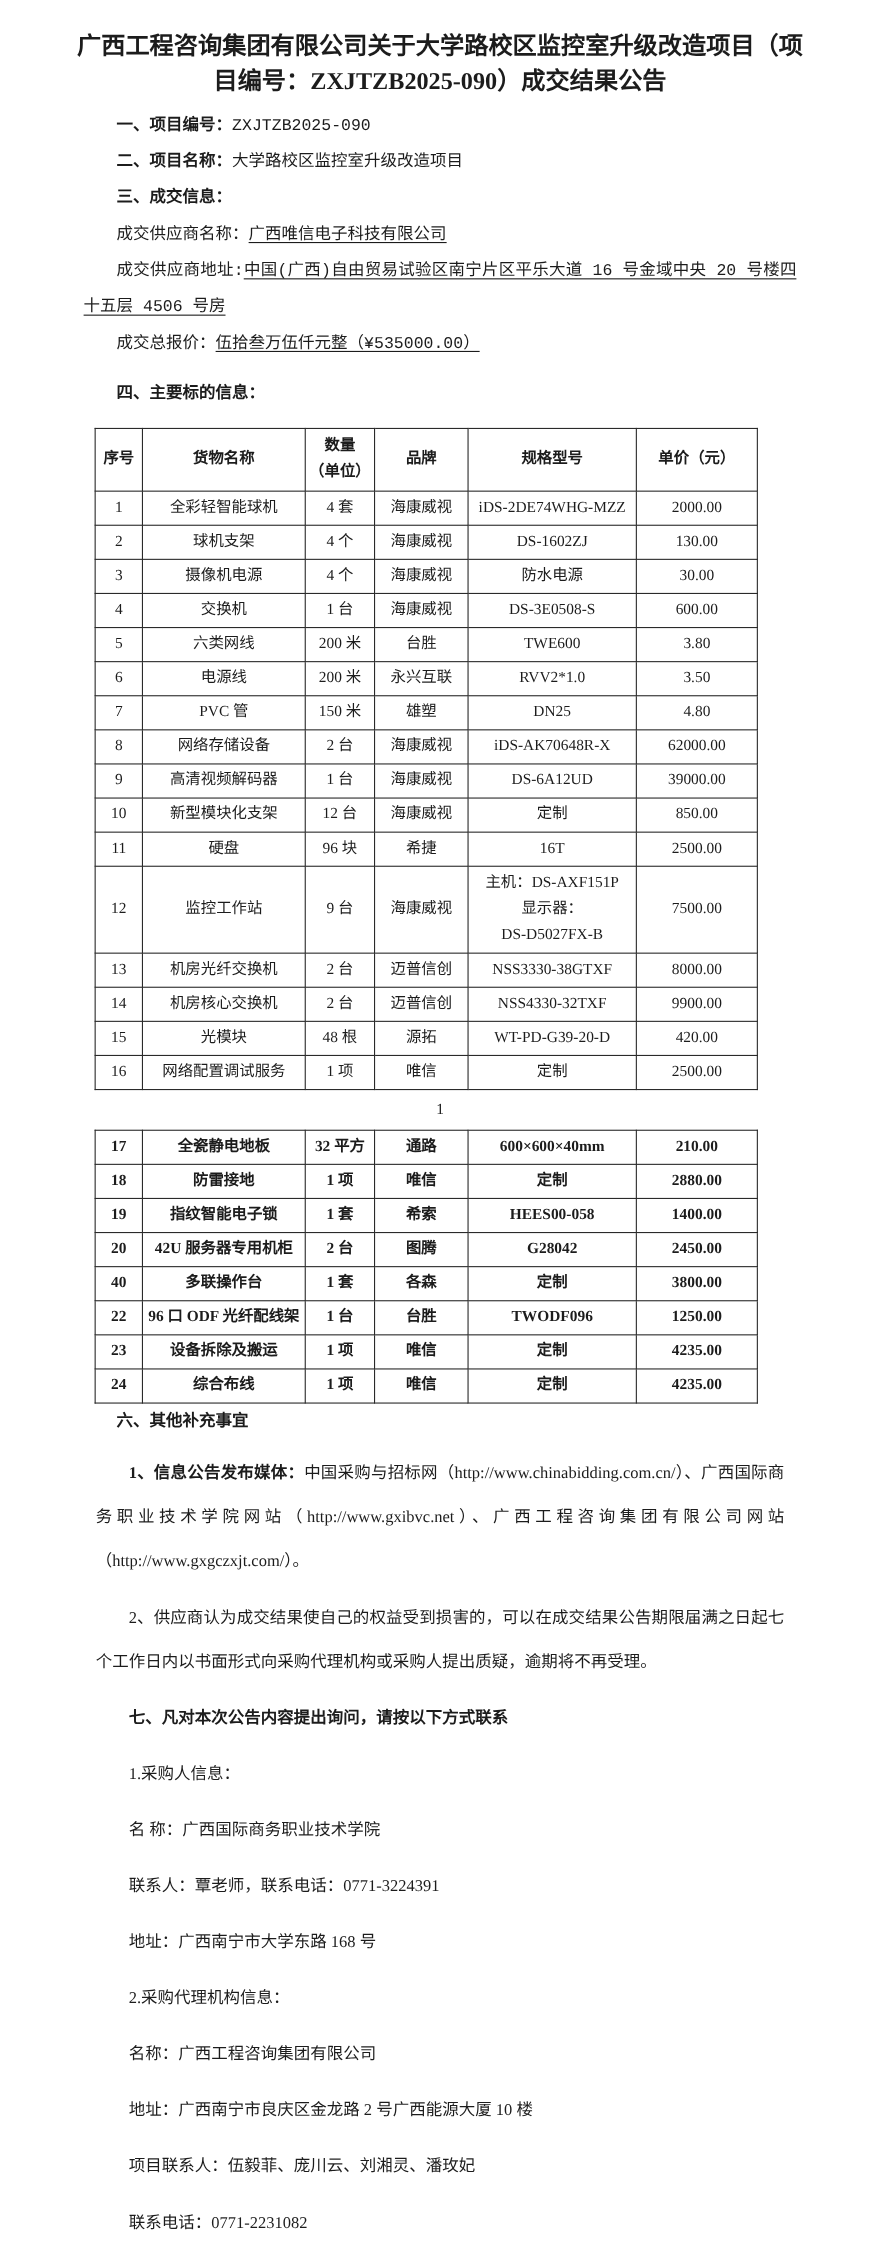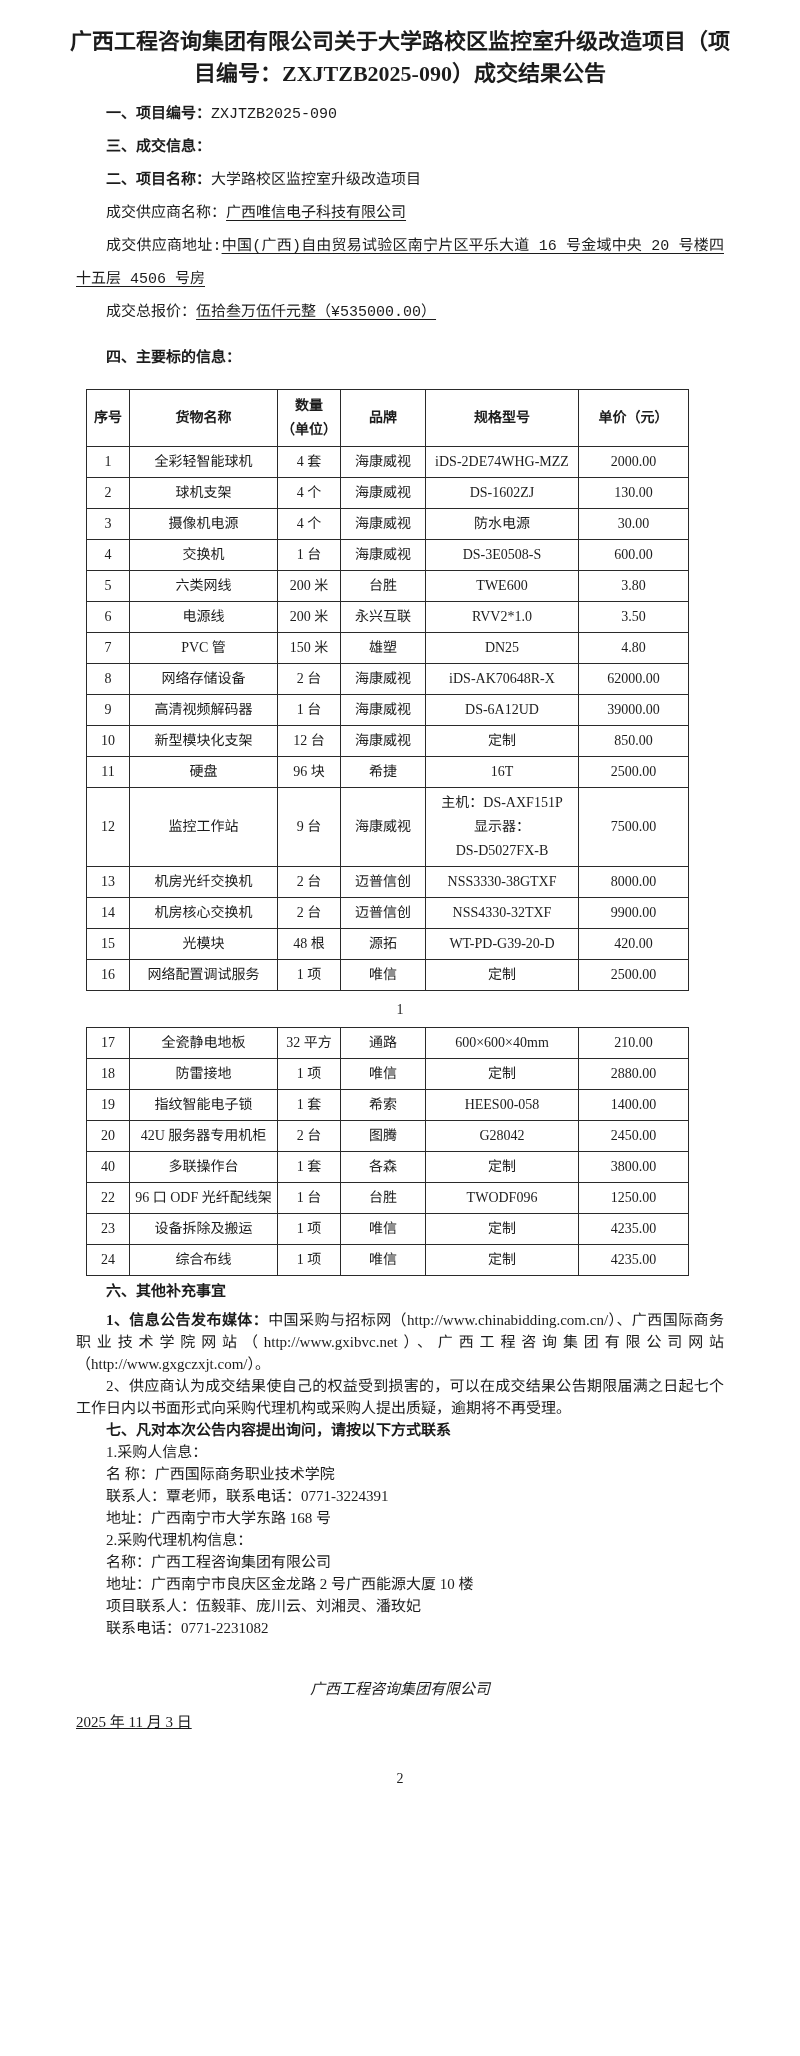--- a/index.html
+++ b/index.html
@@ -1,51 +1,51 @@
 <!DOCTYPE html>
 <html lang="zh-CN"><head>
 <meta charset="utf-8">
 <style>
   html,body{margin:0;padding:0;background:#ffffff;}
   body{width:800px;font-family:"Liberation Serif","DejaVu Serif",serif;color:#1c1c1c;}
   .page{width:800px;height:2056px;box-sizing:border-box;padding-top:26px;overflow:hidden;background:#fff;}
   .title{font-size:22px;line-height:32px;font-weight:bold;text-align:center;margin:0;padding:0 60px;}
   .doc{padding:0 76px;}
   .ln{font-size:15px;line-height:33px;margin:0;text-align:justify;font-family:Liberation Mono, monospace;}
-  .ln34{font-size:15px;line-height:22px;margin:0;text-align:justify;}
+  .ln34{font-size:15px;line-height:40px;margin:11px;text-align:justify;}
   .ind{text-indent:2em;}
   .b{font-weight:bold;}
   .u{text-decoration:underline;text-underline-offset:3px;}
   .mt-title{margin-top:8px;}
   .mt-sec{margin-top:13px;}
   .items{border-collapse:collapse;table-layout:fixed;width:602px;margin:14px 0 0 10px;}
-  .items.second{margin-top:5px;}
+  .items.second{margin-top:5px;font-weight:bold;}
   .items th,.items td{border:1px solid #2a2a2a;text-align:center;font-size:14px;line-height:24px;padding:3px 2px;overflow:hidden;white-space:pre-line;}
   .items thead th{font-weight:bold;height:50px;vertical-align:middle;}
   .items td{height:24px;vertical-align:middle;}
   .pagenum{font-size:14px;text-align:center;margin:9px 0 7px;line-height:20px;}
   .pagenum.last{margin-top:30px;}
   .sign{margin-top:34px;}
   .org{font-size:15px;line-height:33px;margin:0;text-align:center;padding-right:0;font-style:italic;}
   .date{font-size:15px;line-height:33px;margin:0;text-align:left;padding-right:16px;text-decoration:underline;}
 </style>
 </head>
 <body>
 
 <div class="page">
 
   <h1 class="title">广西工程咨询集团有限公司关于大学路校区监控室升级改造项目（项目编号：ZXJTZB2025-090）成交结果公告</h1>
 
   <div class="doc">
 
     <p class="ln ind mt-title"><span class="b">一、项目编号：</span><span>ZXJTZB2025-090</span></p>
 
+    <p class="ln ind"><span class="b">二、项目名称：</span><span>大学路校区监控室升级改造项目</span></p>
+
     <p class="ln ind"><span class="b">三、成交信息：</span></p>
-
-    <p class="ln ind"><span class="b">二、项目名称：</span><span>大学路校区监控室升级改造项目</span></p>
 
     <p class="ln ind"><span>成交供应商名称：</span><span class="u">广西唯信电子科技有限公司</span></p>
 
     <p class="ln ind"><span>成交供应商地址:</span><span class="u">中国(广西)自由贸易试验区南宁片区平乐大道 16 号金域中央 20 号楼四十五层 4506 号房</span></p>
 
     <p class="ln ind"><span>成交总报价：</span><span class="u">伍拾叁万伍仟元整（¥535000.00）</span></p>
 
     <p class="ln ind mt-sec"><span class="b">四、主要标的信息：</span></p>
 
     <table class="items">

